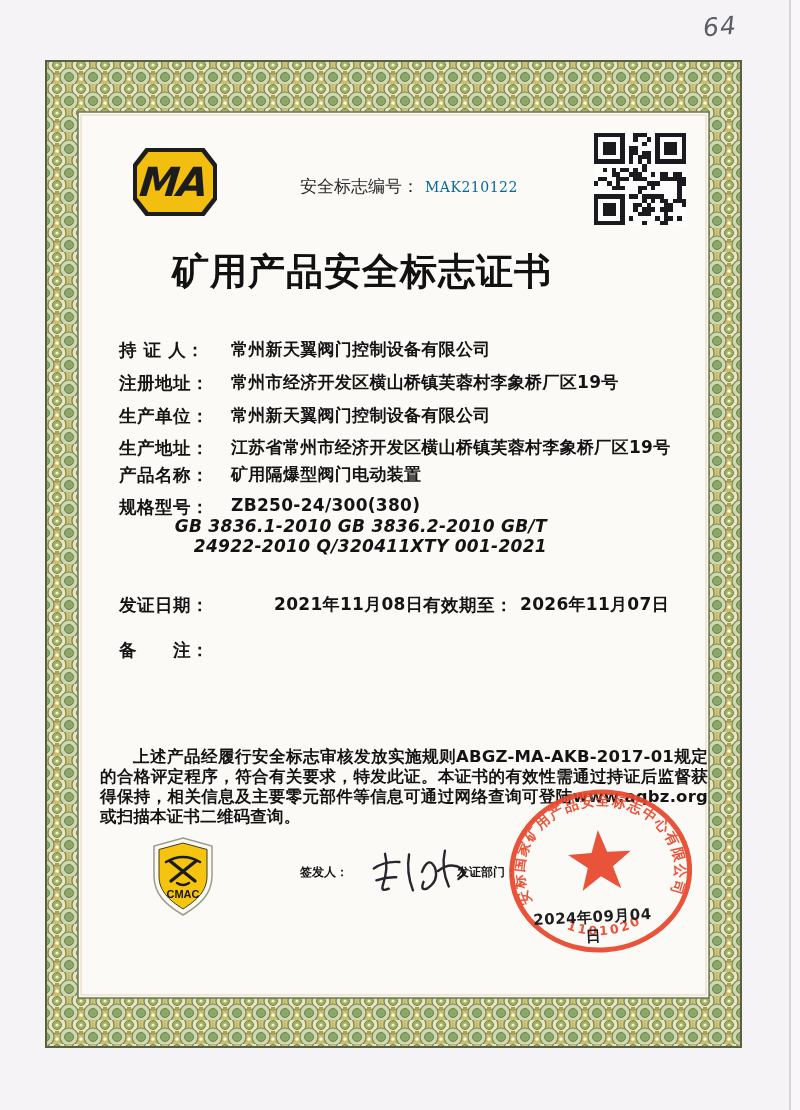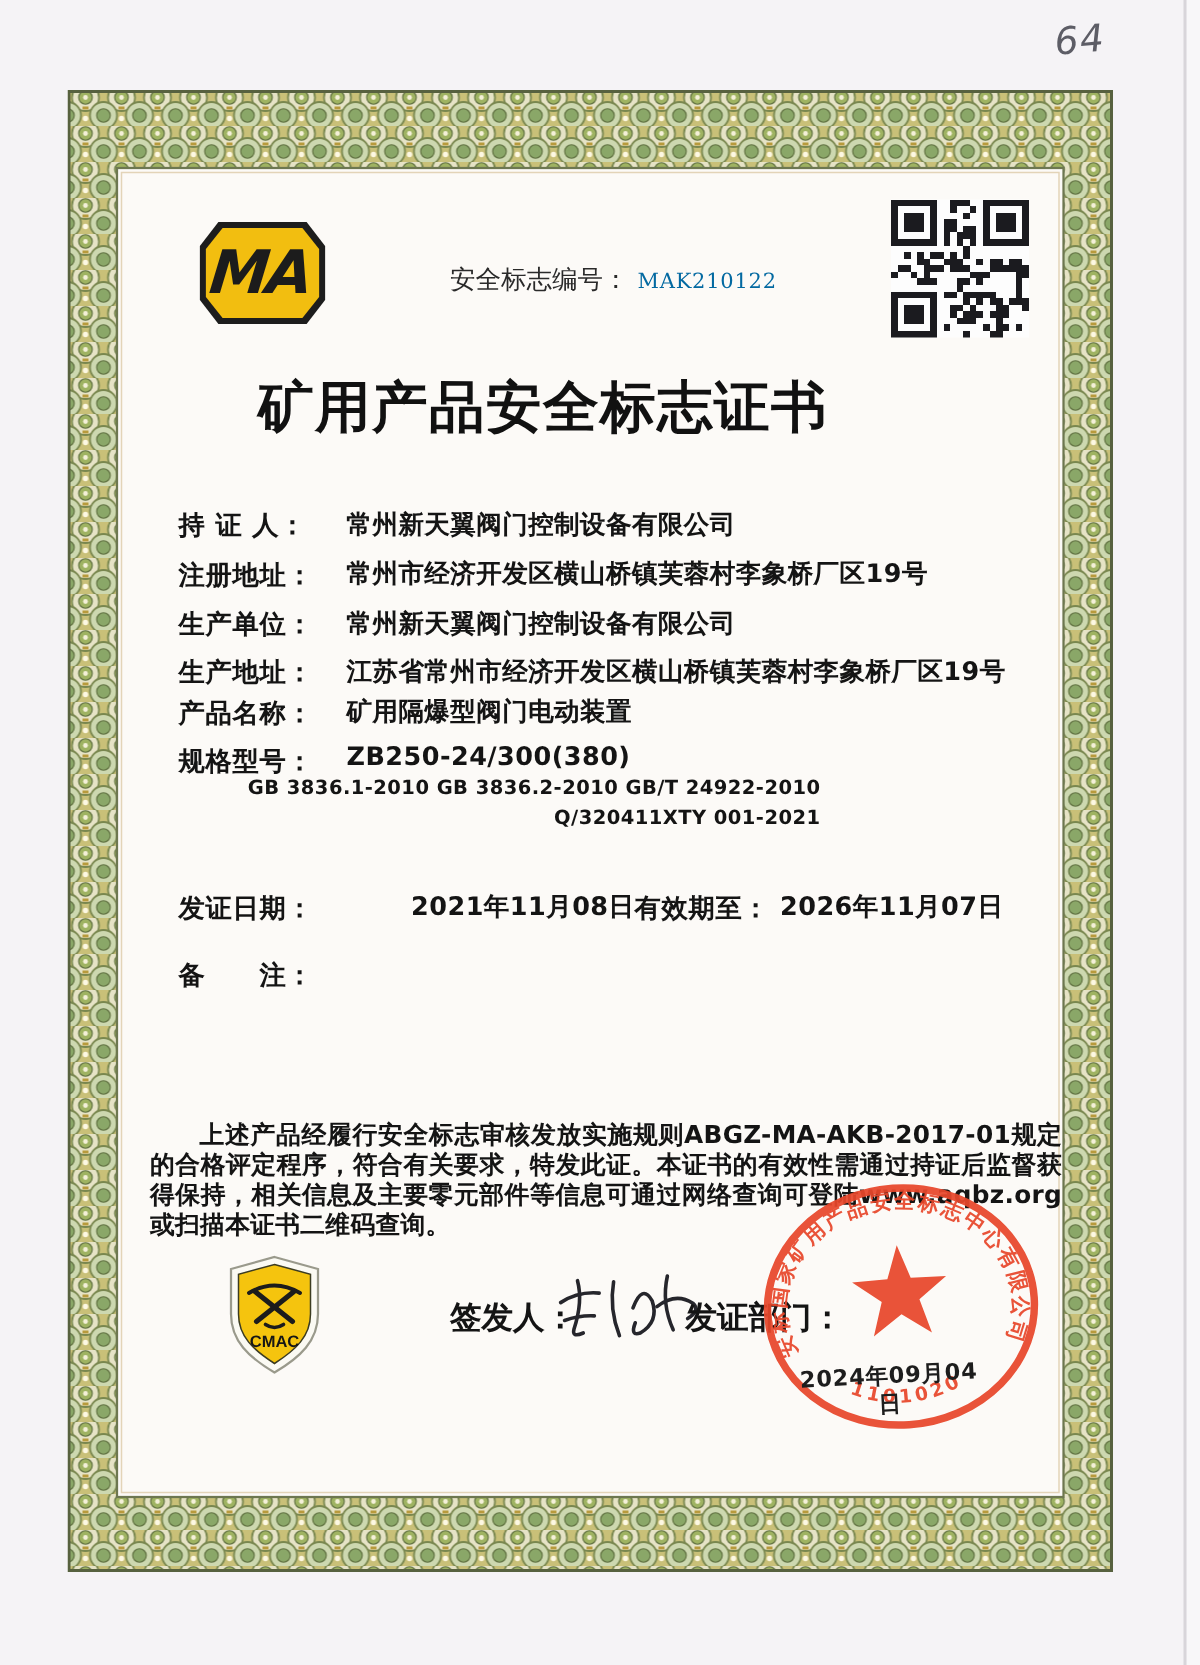--- a/index.html
+++ b/index.html
@@ -48,33 +48,33 @@
   .fields{position:absolute;left:119px;top:330px;width:610px;height:360px;}
   .frow{position:absolute;left:0;width:610px;display:flex;}
   .flbl{
     flex:none;width:112px;font-size:17.5px;font-weight:700;color:#141414;
     letter-spacing:.5px;white-space:pre;
   }
   .fval{
     flex:none;font-size:17px;font-weight:700;color:#141414;letter-spacing:.3px;text-align:right;
   }
   .flbl-wide{width:178px;align-self:center;}
-  .fval-wrap{width:428px;line-height:20px;font-size:13px;}
+  .fval-wrap{width:428px;line-height:20px;font-size:17px;font-style:italic;}
   .fval-date{width:192px;}
   .flbl-mid{width:97px;}
   
   .statement{
     position:absolute;left:100px;top:730px;width:608px;
     font-size:16.5px;font-weight:700;line-height:20px;color:#141414;
     text-indent:2em;text-align:justify;letter-spacing:.2px;
   }
   
   .cmac{position:absolute;left:148px;top:836px;width:70px;height:82px;}
   .signer-label,.dept-label{
-    position:absolute;top:864px;font-size:21px;font-weight:700;color:#141414;
+    position:absolute;top:864px;font-size:12px;font-weight:700;color:#141414;
   }
   .signer-label{left:300px;}
   .dept-label{left:457px;}
   .signature{position:absolute;left:366px;top:842px;width:108px;height:60px;transform:rotate(-3deg);}
   .seal{position:absolute;left:504px;top:787px;width:194px;height:178px;transform:rotate(-4deg);opacity:.93;}
   .seal-date{
     position:absolute;left:528px;top:908px;width:130px;text-align:center;
     font-size:15px;font-weight:800;color:#1d1d1d;transform:rotate(-3deg);letter-spacing:.5px;
   }
 </style>

